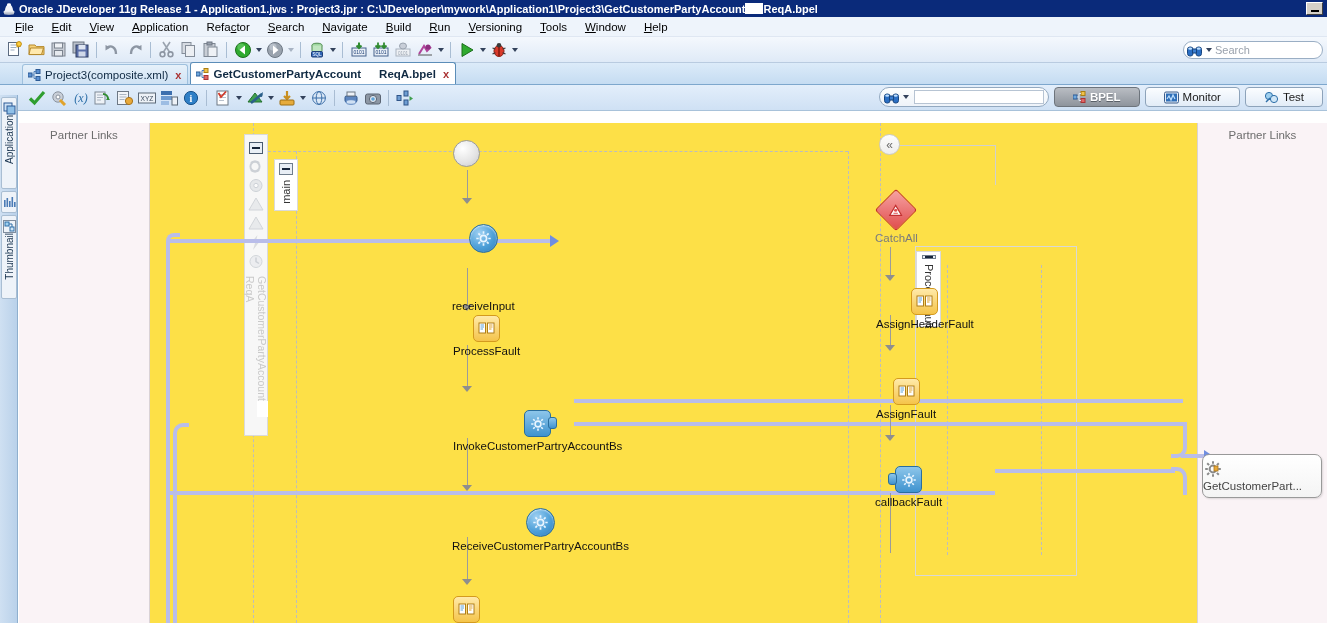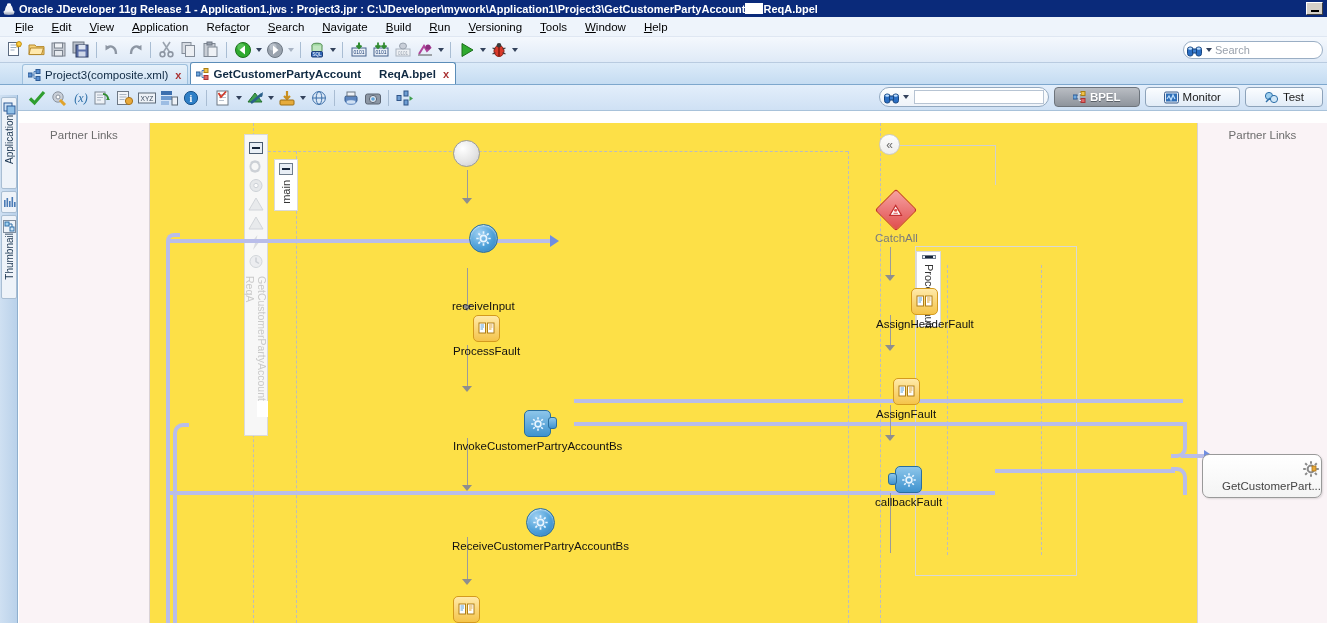--- a/index.html
+++ b/index.html
@@ -145,23 +145,22 @@
   }
   .plpanel.right { right:0; border-right:none; border-left:1px solid #d9d2d6; width:130px; }
   .plpanel .pltitle {
     text-align:center; color:#6d6d6d; font-size:11.5px; margin-top:6px;
   }
 
   .pl-node {
     position:absolute; width:120px; height:44px;
     background: linear-gradient(to bottom,#ffffff,#f4f4f4);
     border:1px solid #999; border-radius:7px;
-    display:flex; flex-direction:column; align-items:flex-end; justify-content:center;
+    display:flex; flex-direction:column; align-items:flex-start; justify-content:center;
     box-shadow: 1px 1px 2px rgba(0,0,0,.12);
-    padding-left: 20px;
   }
   .pl-node .lbl { font-size:11.5px; color:#444; margin-top:1px; }
 
   
   .dashv { position:absolute; border-left:1px dashed #bdbdbd; }
   .dashh { position:absolute; border-top:1px dashed #bdbdbd; }
   .solidbox { position:absolute; border:1px solid #d8d8d8; }
 
   .palette {
     position:absolute; left:225px; top:11px; width:24px; height:302px;

